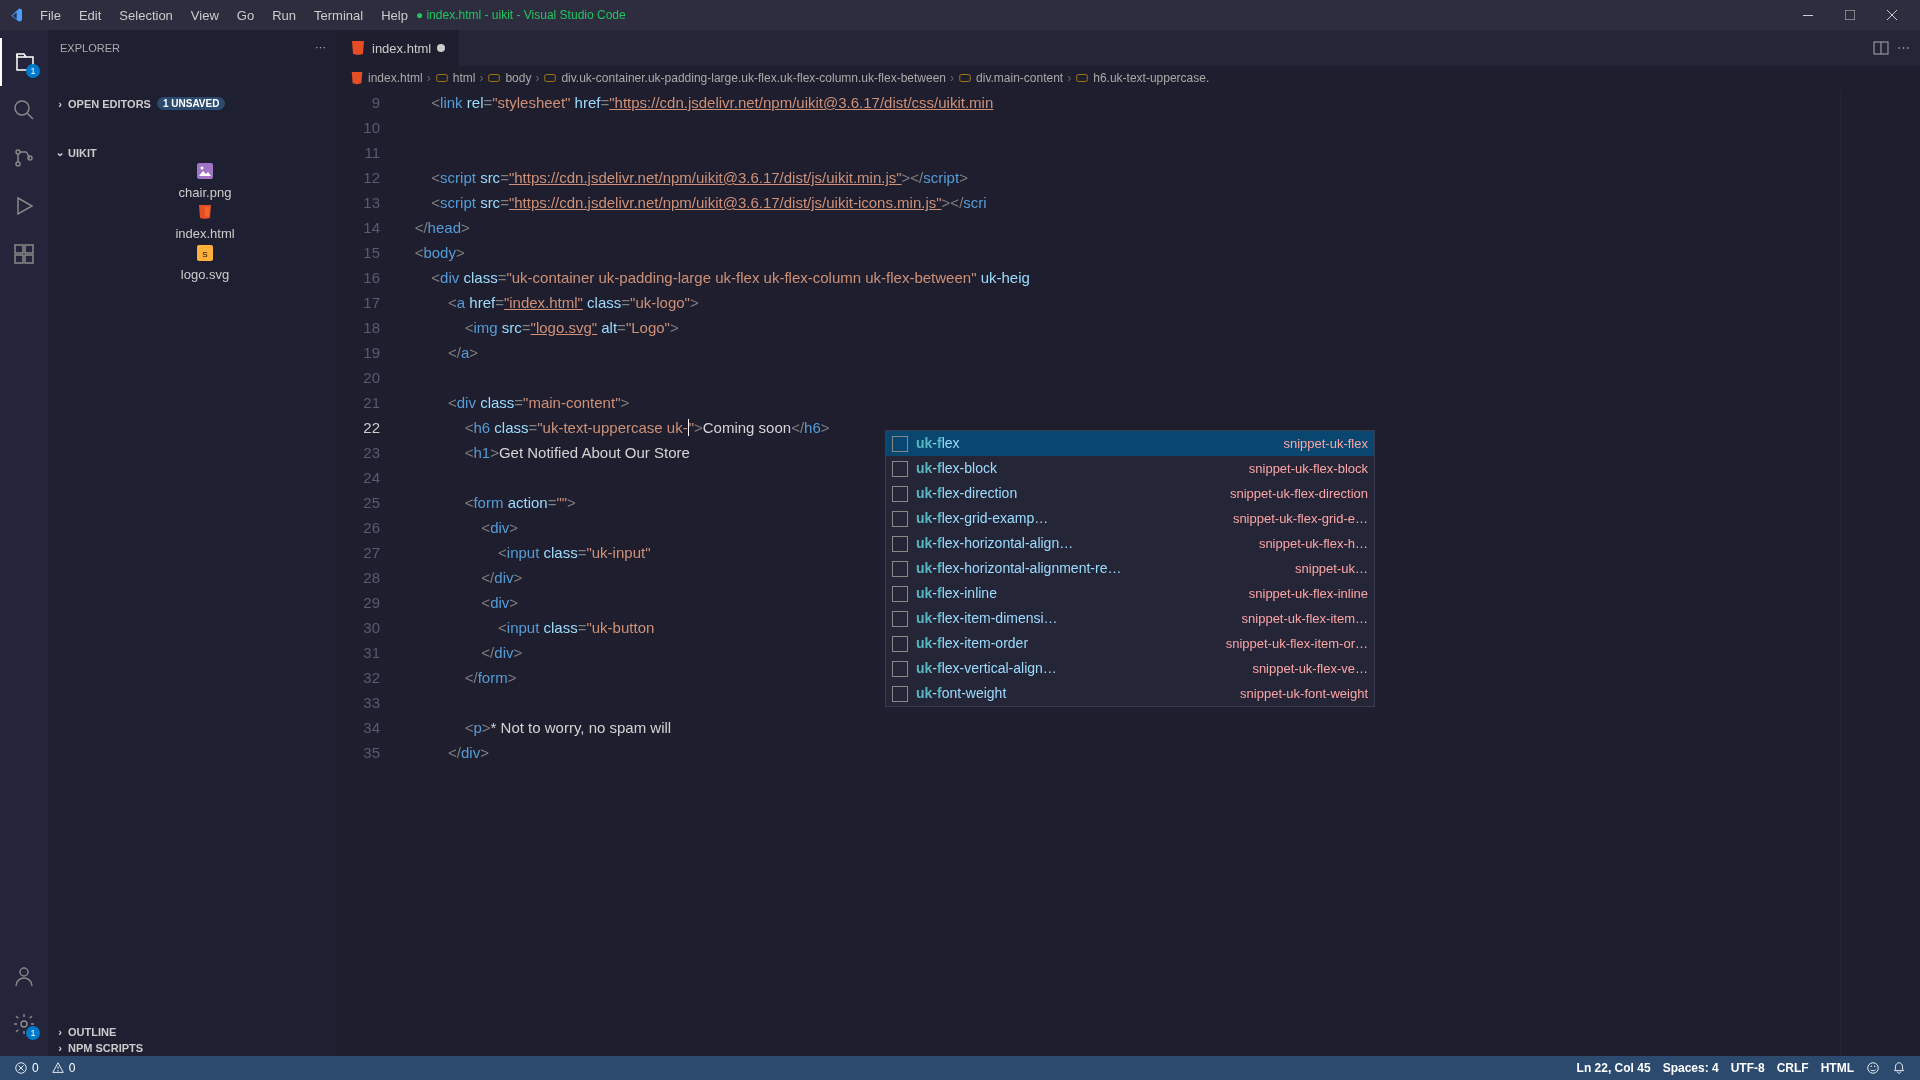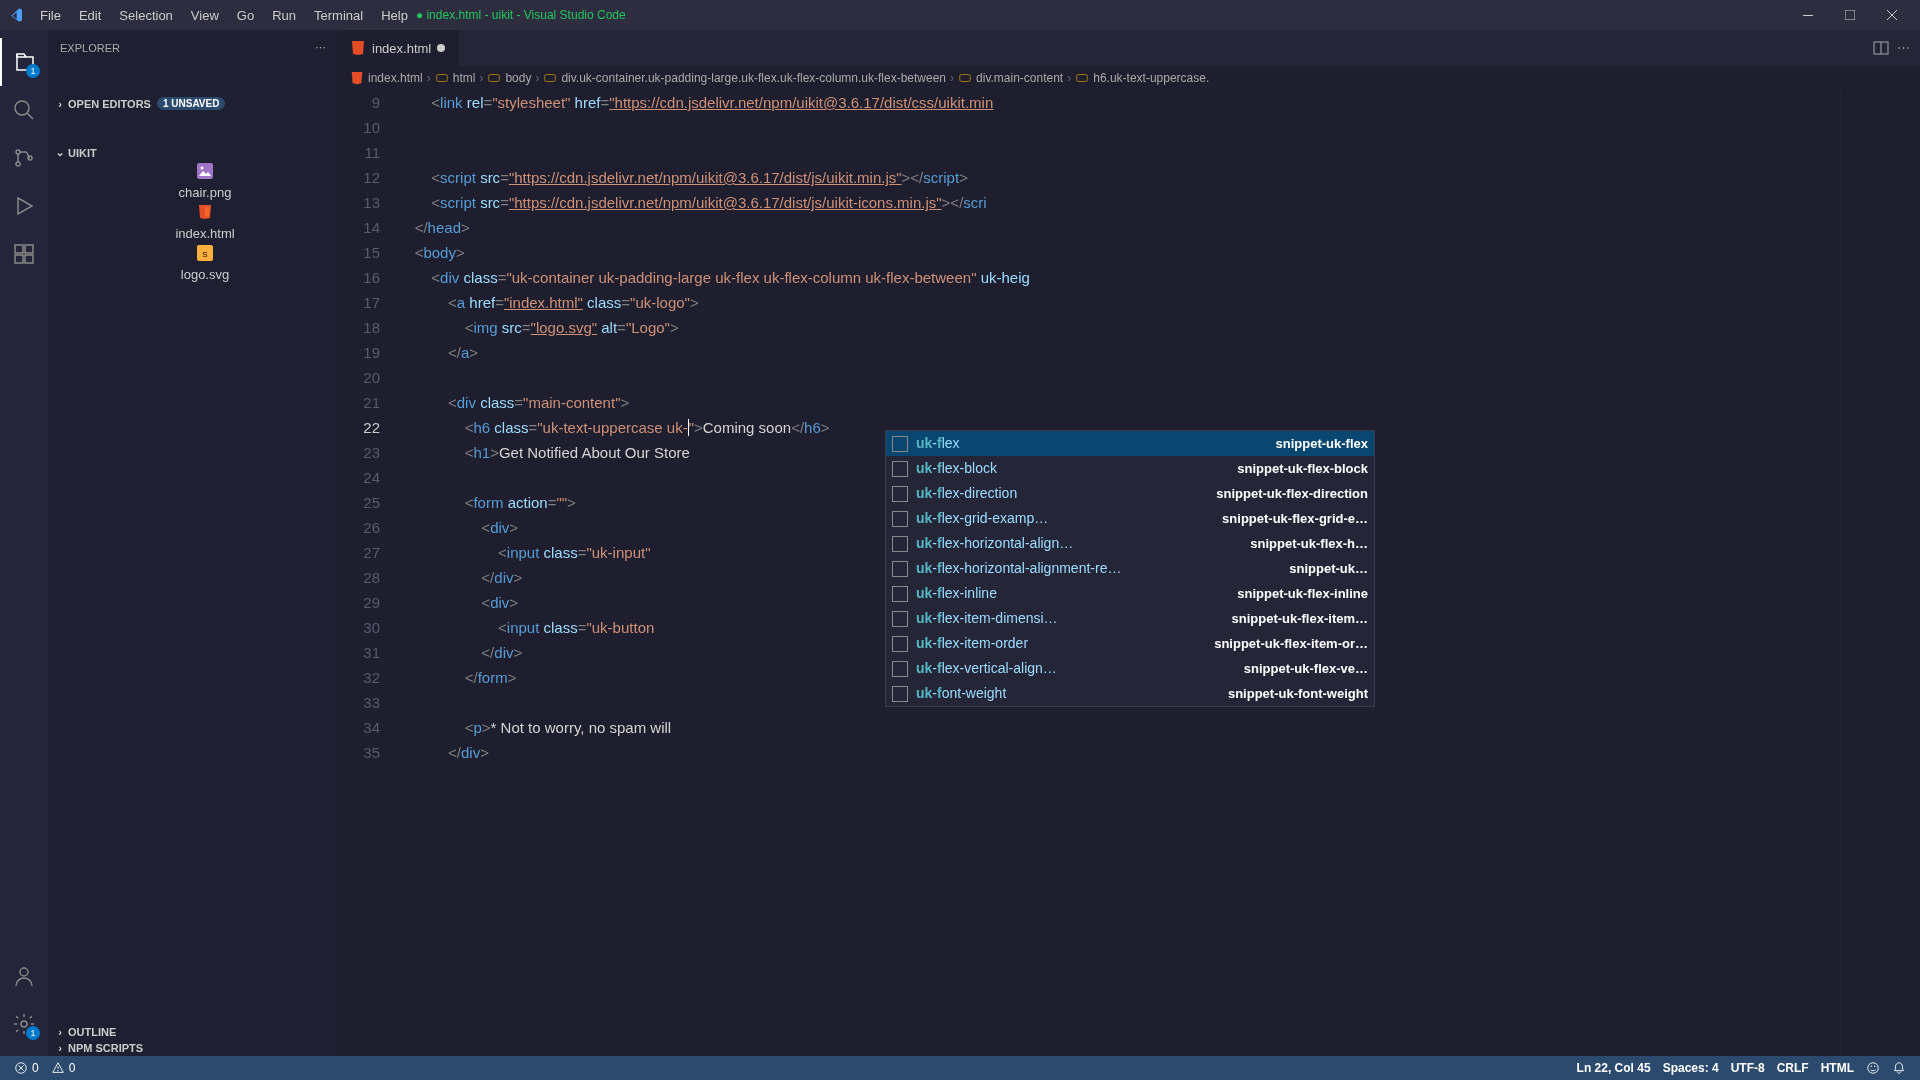--- a/index.html
+++ b/index.html
@@ -59,21 +59,21 @@
 .url { text-decoration: underline; }
 
 .minimap { width: 80px; background: #1e1e2e; opacity: 0.5; border-left: 1px solid #2a2a3a; }
 
 .autocomplete { position: absolute; background: #252538; border: 1px solid #3a3a4f; font-family: 'Consolas', monospace; font-size: 14px; left: 530px; top: 340px; width: 490px; z-index: 10; margin-left: 17px; }
 .ac-item { display: flex; align-items: center; padding: 2px 6px; height: 25px; cursor: pointer; }
 .ac-item.selected { background: #094771; }
 .ac-item .ac-check { width: 16px; height: 16px; border: 1px solid #888; margin-right: 8px; }
 .ac-item .ac-label { color: #9cdcfe; }
 .ac-item .ac-label .hl { color: #56b6c2; font-weight: bold; }
-.ac-item .ac-desc { margin-left: auto; color: #ffffff; font-size: 13px; font-weight: bold; }
+.ac-item .ac-desc { margin-left: auto; color: #fca5a5; font-size: 13px; }
 
 .statusbar { height: 24px; background: #2b4a6e; display: flex; align-items: center; padding: 0 8px; font-size: 12px; color: #fff; }
 .statusbar .sb-item { padding: 0 6px; display: flex; align-items: center; gap: 4px; cursor: pointer; }
 .statusbar .sb-right { margin-left: auto; display: flex; font-weight: bold; }
 
 svg { display: block; }
 </style>
 </head>
 <body>
 

